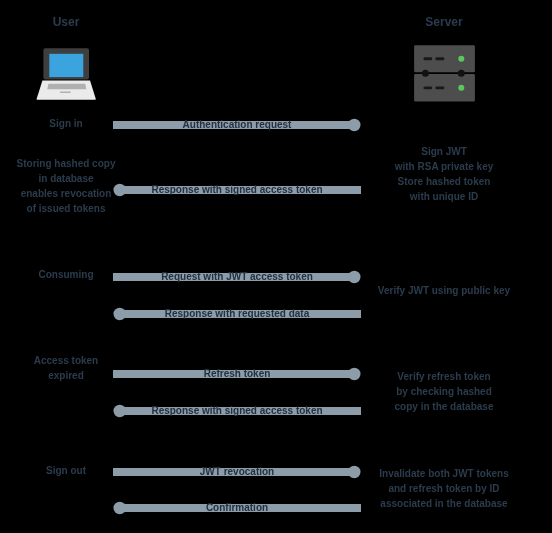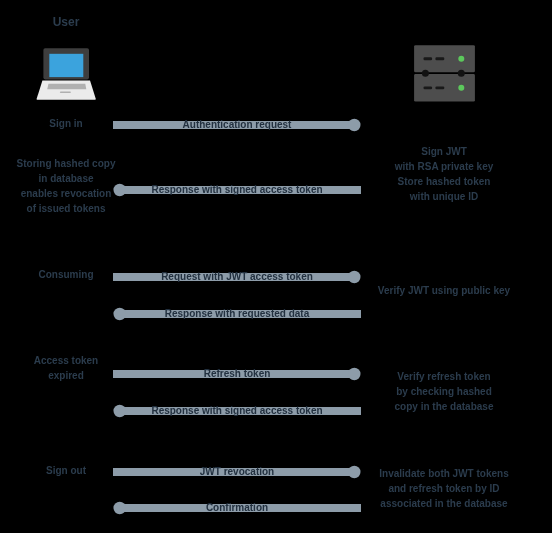--- a/index.html
+++ b/index.html
@@ -58,20 +58,21 @@
       <rect x="8.4" y="4.2" width="45.6" height="31.2" rx="1.8" fill="#3e3e3e"></rect>
       <rect x="14.3" y="9.8" width="34.0" height="23.3" fill="#3ba3dd"></rect>
     </g>
     <g>
       <path d="M7.4 36.5 L55.0 36.5 L60.8 55.0 Q60.9 55.7 60.0 55.7 L2.2 55.7 Q1.4 55.7 1.6 55.0 Z" fill="#ebebeb"></path>
       <path d="M13.5 39.8 L50.3 39.8 L51.3 45.2 L12.2 45.2 Z" fill="#b0b0b0"></path>
       <rect x="24.9" y="47.4" width="11.0" height="1.7" rx="0.8" fill="#b0b0b0"></rect>
     </g>
   </svg>
 
+  <div class="actor-name" id="actor-server-label" style="left: 344px; top: 16px; width: 200px;">Server</div>
   <svg class="icon-abs" id="server-icon" width="66" height="62" viewBox="0 0 66 62" style="left:411px;top:42px;">
     <g>
       <rect x="3.1" y="3.2" width="60.8" height="27.3" rx="1.4" fill="#4d4d4d"></rect>
       <rect x="12.5" y="15.3" width="8.6" height="2.9" rx="1.2" fill="#191919"></rect>
       <rect x="24.4" y="15.3" width="8.9" height="2.9" rx="1.2" fill="#191919"></rect>
       <circle cx="50.3" cy="16.7" r="3.0" fill="#5cc85c"></circle>
     </g>
     <g>
       <rect x="3.1" y="32.0" width="60.8" height="27.6" rx="1.4" fill="#4d4d4d"></rect>
       <rect x="12.5" y="44.4" width="8.6" height="2.9" rx="1.2" fill="#191919"></rect>

